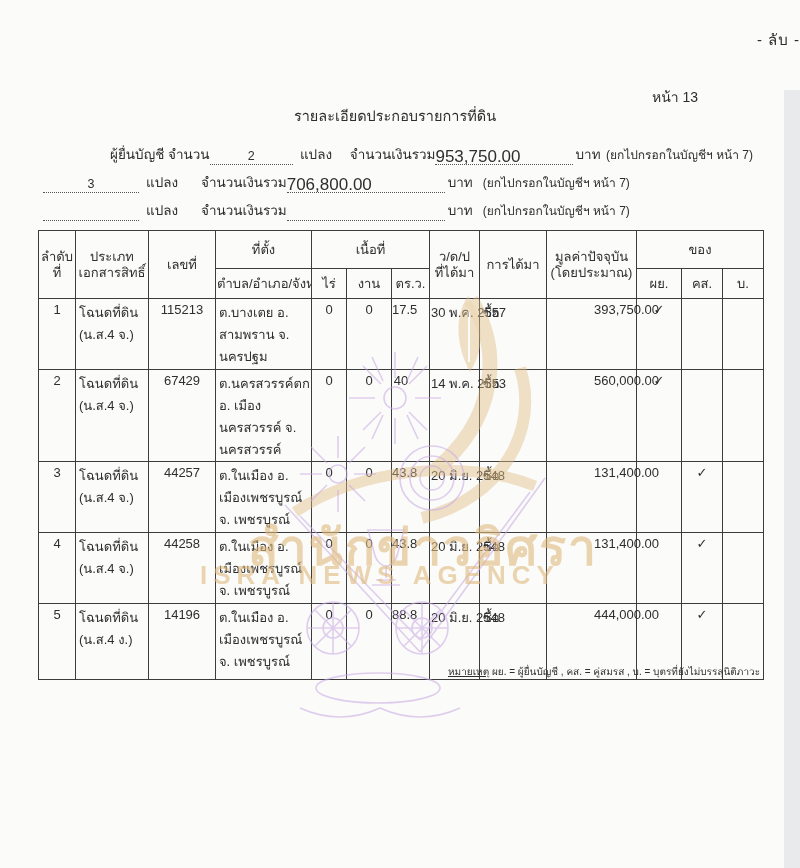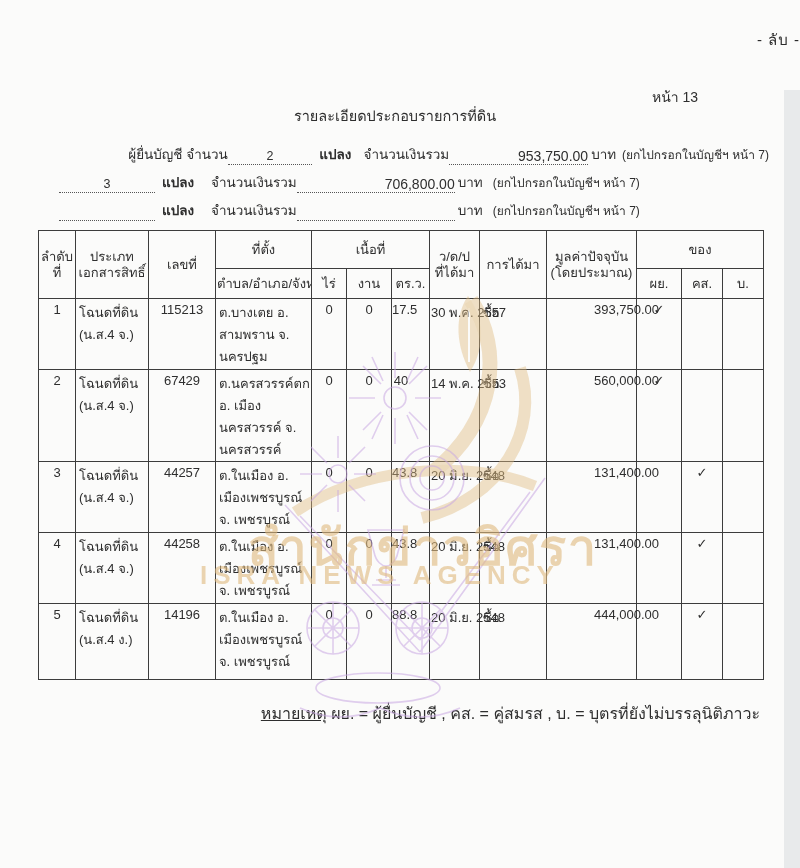--- a/index.html
+++ b/index.html
@@ -10,27 +10,27 @@
     background:#fbfbfa;
     color:#2e2e2e;
     overflow:hidden;
   }
   .edge-strip { position:absolute; right:0; top:90px; width:16px; height:778px; background:#e8eaeb; }
 
   .classification { position:absolute; top:28px; left:0; width:800px; text-align:right; font-size:15px; letter-spacing:1px; color:#2b2b2b; }
   .page-number { position:absolute; top:86px; left:652px; font-size:14px; }
   .doc-title { position:absolute; top:104px; left:0; width:790px; text-align:center; font-size:14.5px; }
 
-  .summary { position:absolute; top:138px; left:59px; width:710px; font-size:13.5px; }
+  .summary { position:absolute; top:138px; left:43px; width:710px; font-size:13.5px; }
   .s-line { display:flex; align-items:flex-end; height:27px; margin-bottom:1px; white-space:nowrap; }
   .s-label { width:192px; text-align:right; }
   .s-count { width:96px; border-bottom:1px dotted #555; text-align:center; font-size:12.5px; line-height:15px; }
-  .s-unit { width:46px; padding-left:7px;font-weight:bold; }
-  .s-total-label { margin-left:10px; }
-  .s-amount { width:158px; border-bottom:1px dotted #555; text-align:right; font-size:14px; line-height:15px; }
+  .s-unit { width:46px; padding-left:7px; }
+  .s-total-label { margin-left:16px; }
+  .s-amount { width:158px; border-bottom:1px dotted #555; text-align:left; font-size:17px; line-height:15px; }
   .s-currency { width:38px; padding-left:3px; }
   .s-note { font-size:12px; padding-bottom:1px; }
 
   .land-table { position:absolute; top:230px; left:38px; border-collapse:collapse; table-layout:fixed; width:725px; background:transparent; }
   .land-table th, .land-table td { border:1px solid #3c3c3c; font-weight:normal; font-size:13px; }
   .land-table thead th { text-align:center; vertical-align:middle; line-height:16px; padding:1px; }
   .hrow1 th { height:38px; }
   .hrow2 th { height:30px; }
   .th-sub-location { font-size:12px; white-space:nowrap; overflow:hidden; }
   .land-table tbody td { vertical-align:top; padding-top:3px; }
@@ -40,21 +40,21 @@
   .c-type { padding-left:3px; font-size:12.5px; line-height:22px; }
   .c-num { text-align:center; }
   .c-loc { padding-left:3px; font-size:12.5px; line-height:22px; }
   .c-rai, .c-ngan { text-align:center; }
   .c-wah { text-align:center; padding-right:19px; }
   .c-date { font-size:9px; white-space:nowrap; padding:2px 0 0 1px; overflow:visible; }
   .c-acq { font-size:12px; padding-left:3px; }
   .c-val { text-align:right; padding-right:5px;padding-left:47px; }
   .c-chk { text-align:center; font-size:14px; }
 
-  .footnote { position:absolute; top:701px; right:40px; font-size:16px; white-space:nowrap; }
+  .footnote { position:absolute; top:664px; right:40px; font-size:10px; white-space:nowrap; }
   .footnote .fn-label { text-decoration:underline; }
 
   .wm-layer { position:absolute; inset:0; pointer-events:none; z-index:5; }
   .wm-thai {
     position:absolute; top:508px; left:248px; width:420px;
     font-size:50px; font-weight:bold; letter-spacing:2px;
     color:rgba(224,185,125,0.60); white-space:nowrap;
   }
   .wm-eng {
     position:absolute; top:560px; left:200px; width:330px;

